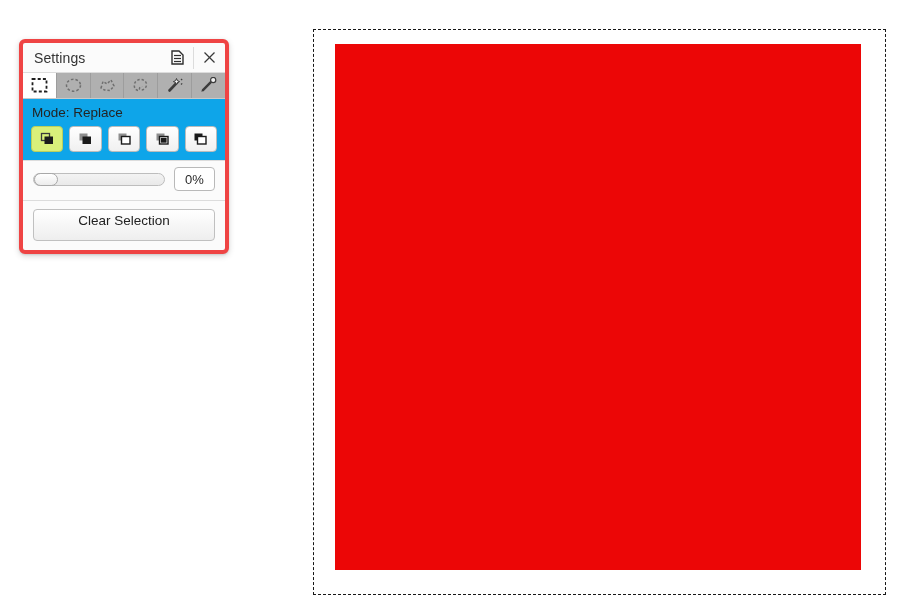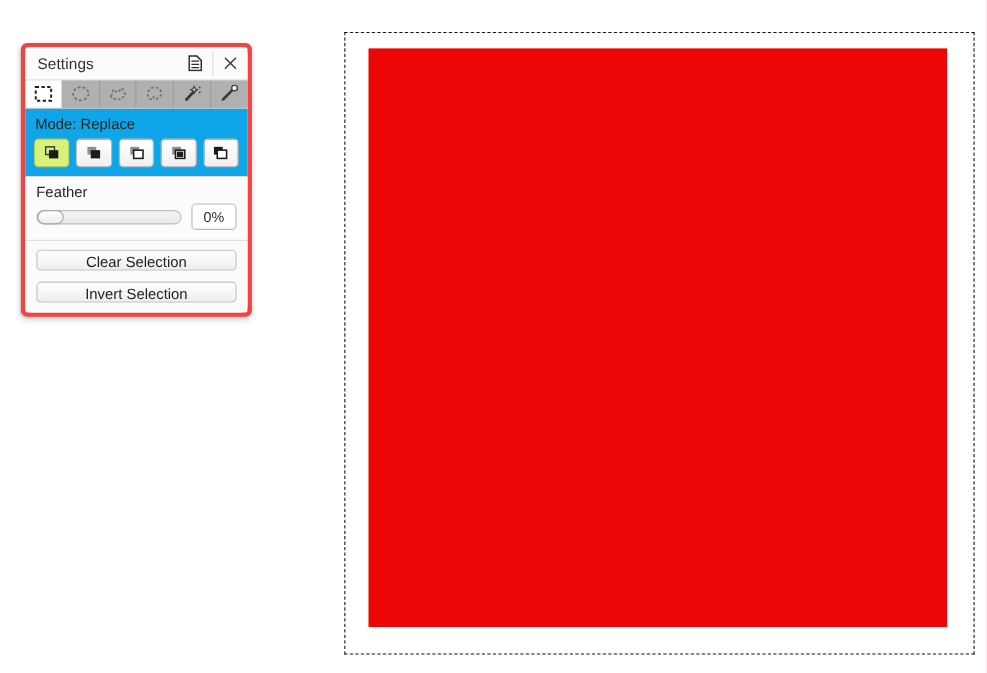--- a/index.html
+++ b/index.html
@@ -203,21 +203,21 @@
 
   
   .actions-section {
     padding: 8px 10px 9px 10px;
     background: #fbfbfb;
     border-radius: 0 0 6px 6px;
   }
   .action-btn {
     display: block;
     width: 100%;
-    height: 19px;
+    height: 32px;
     line-height: 22px;
     text-align: center;
     border: 1px solid #c0c0c0;
     border-radius: 4px;
     background: linear-gradient(#ffffff, #eeeeee);
     font-size: 13.5px;
     color: #222222;
     box-sizing: border-box;
     font-family: "Liberation Sans", sans-serif;
   }
@@ -346,31 +346,29 @@
         <svg width="19" height="16" viewBox="0 0 19 16" aria-hidden="true">
           <rect x="3.5" y="2.5" width="8" height="7" fill="#1b1b1b"></rect>
           <rect x="6.5" y="5.5" width="8.5" height="7.5" fill="#ffffff" stroke="#1b1b1b" stroke-width="1.4"></rect>
         </svg>
       </div>
 
     </div>
   </div>
 
   <div class="feather-section">
-    <div class="feather-label">Feather</div>
     <div class="feather-row">
       <div class="slider-track">
         <div class="slider-handle"></div>
       </div>
       <div class="feather-value">0%</div>
     </div>
   </div>
 
   <div class="actions-section">
     <div class="action-btn">Clear Selection</div>
-    <div class="action-btn">Invert Selection</div>
   </div>
 
 </div>
 
 <div id="canvas-area">
   <div id="canvas-shape" style="background: rgb(236, 6, 6);"></div>
 </div>
 
 </body></html>

